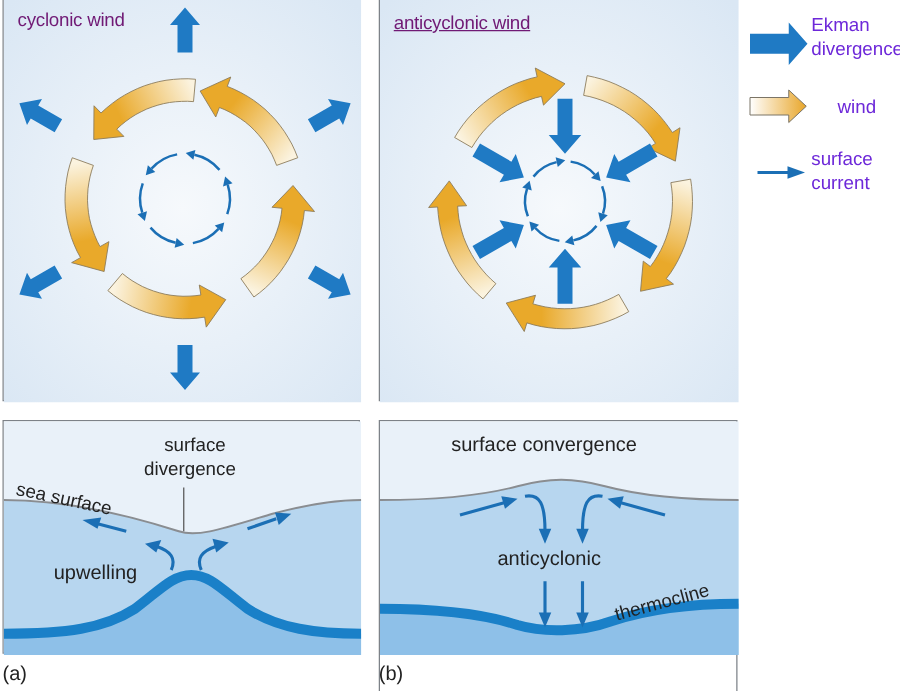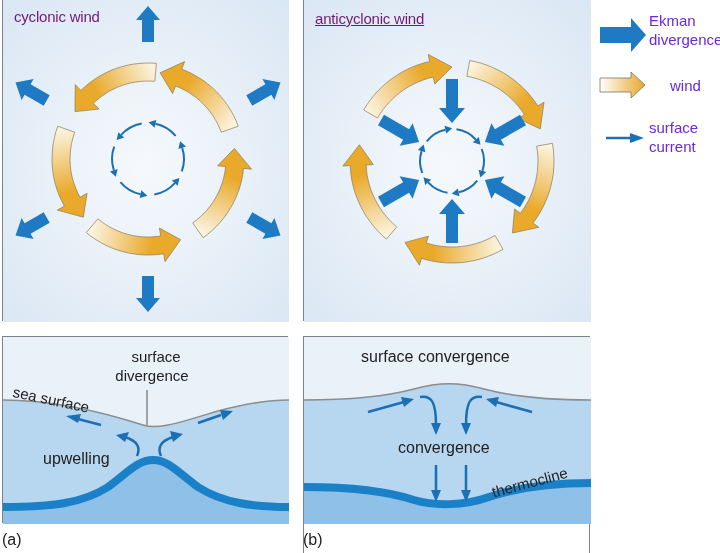--- a/index.html
+++ b/index.html
@@ -225,18 +225,18 @@
     <g fill="#1b6fb5">
       <path d="M110,62 L97,60 L100,70 Z"></path>
       <path d="M127,86 L137,86 L132,98 Z"></path>
       <path d="M157,86 L167,86 L162,98 Z"></path>
       <path d="M182,62 L195,60 L192,70 Z"></path>
       <path d="M127,153 L137,153 L132,165 Z"></path>
       <path d="M157,153 L167,153 L162,165 Z"></path>
     </g>
   </svg>
   <div class="sub" style="left:57px;top:11px;font-size:16px;">surface convergence</div>
-  <div class="sub" style="left:94px;top:102px;font-size:16px;">convergence</div>
+  <div class="sub" style="left:94px;top:102px;font-size:16px;">anticyclonic</div>
   <div class="sub" style="left:186px;top:147px;font-size:15px;transform:rotate(-15deg);transform-origin:left top;">thermocline</div>
 </div>
 
 <div class="sub" style="left:2px;top:531px;">(a)</div>
 <div class="sub" style="left:303px;top:531px;">(b)</div>
 
 </body></html>

